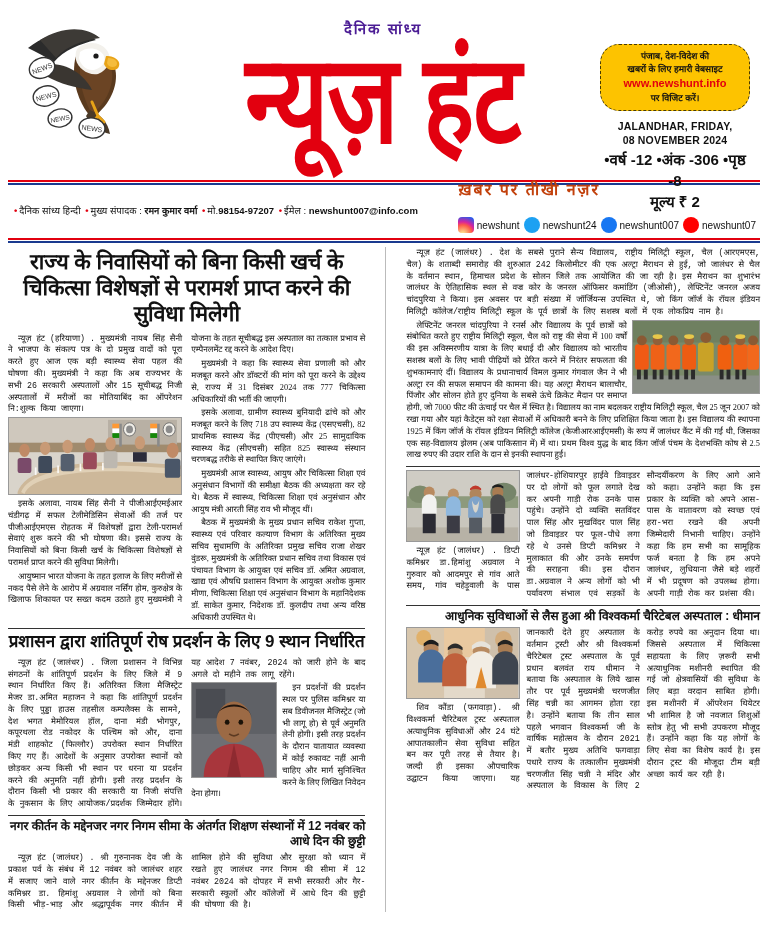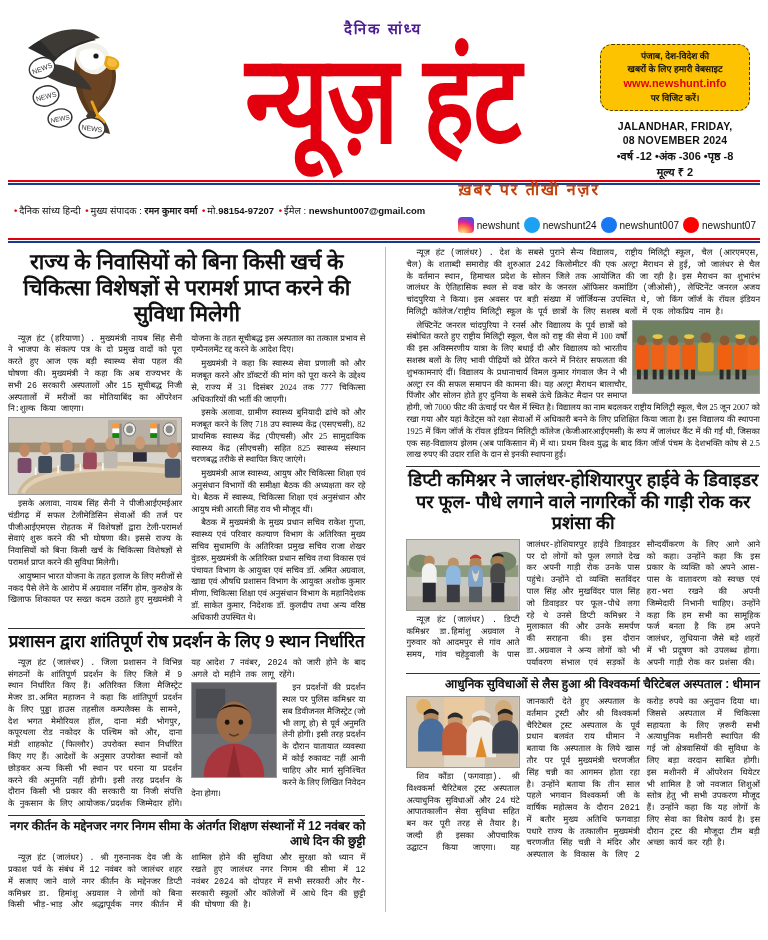--- a/index.html
+++ b/index.html
@@ -71,40 +71,40 @@
 
   .info-col {
     position: absolute;
     right: 10px; top: 44px;
     width: 150px;
     text-align: center;
   }
   .web-box {
     background: #fdc300;
     border: 1.5px dashed #4a3c00;
-    border-radius: 12px;
+    border-radius: 19px;
     padding: 5px 4px 5px;
     font-family: "Liberation Sans", sans-serif;
     font-size: 9px;
     line-height: 1.45;
     color: #111;
     font-weight: bold;
   }
   .web-url { color: #e2000f; font-size: 11px; display:block; }
   .dateline {
     font-family: "Liberation Sans", sans-serif;
     font-weight: bold;
     font-size: 10.5px;
     line-height: 1.35;
     margin-top: 8px;
     letter-spacing: .2px;
   }
   .issue-line {
     font-family: "Liberation Sans", sans-serif;
-    font-size: 11px;
+    font-size: 15px;
     font-weight: bold;
     margin-top: 2px;
     line-height: 1.4;
   }
 
   
   .strip-rules { margin-top: 2px; }
   .rule-red { height: 2px; background: #e2000f; }
   .rule-blue { height: 2px; background: #1a3a8f; margin-top: 1px; }
   .strip {
@@ -269,21 +269,21 @@
     <div class="rule-blue"></div>
   </div>
 
   <div class="strip">
     <div class="strip-left">
       <span class="dotsep">•</span><span>दैनिक सांध्य हिन्दी</span>
       <span class="dotsep">•</span><span>मुख्य संपादक :</span>
       <b>रमन कुमार वर्मा</b>
       <span class="dotsep">•</span><span>मो.</span><b>98154-97207</b>
       <span class="dotsep">•</span><span>ईमेल :</span>
-      <b>newshunt007@gmail.com</b>
+      <b>newshunt007@info.com</b>
     </div>
     <div class="socials">
       <div class="soc">
         <span class="soc-ic ic-ig"></span>
         <span>newshunt</span>
       </div>
       <div class="soc">
         <span class="soc-ic ic-tw"></span>
         <span>newshunt24</span>
       </div>
@@ -474,21 +474,20 @@
             </div>
           </figure>
 
           <p class="bd">लेफ्टिनेंट जनरल चांदपुरिया ने रनर्स और विद्यालय के पूर्व छात्रों को संबोधित करते हुए राष्ट्रीय मिलिट्री स्कूल, चैल को राष्ट्र की सेवा में 100 वर्षों की इस अविस्मरणीय यात्रा के लिए बधाई दी और विद्यालय को भारतीय सशस्त्र बलों के लिए भावी पीढ़ियों को प्रेरित करने में निरंतर सफलता की शुभकामनाएं दीं। विद्यालय के प्रधानाचार्य विमल कुमार गंगवाल जैन ने भी अल्ट्रा रन की सफल समापन की कामना की। यह अल्ट्रा मैराथन बालाचौर, पिंजौर और सोलन होते हुए दुनिया के सबसे ऊंचे क्रिकेट मैदान पर समाप्त होगी, जो 7000 फीट की ऊंचाई पर चैल में स्थित है। विद्यालय का नाम बदलकर राष्ट्रीय मिलिट्री स्कूल, चैल 25 जून 2007 को रखा गया और यहां कैडेट्स को रक्षा सेवाओं में अधिकारी बनने के लिए प्रशिक्षित किया जाता है। इस विद्यालय की स्थापना 1925 में किंग जॉर्ज के रॉयल इंडियन मिलिट्री कॉलेज (केजीआरआईएमसी) के रूप में जालंधर कैंट में की गई थी, जिसका एक सह-विद्यालय झेलम (अब पाकिस्तान में) में था। प्रथम विश्व युद्ध के बाद किंग जॉर्ज पंचम के देशभक्ति कोष से 2.5 लाख रुपए की उदार राशि के दान से इनकी स्थापना हुई।</p>
         </div>
       </article>
 
       <hr class="hr-th">
 
       <article class="sect">
-        <h2 class="head2">डिप्टी कमिश्नर ने जालंधर-होशियारपुर हाईवे के डिवाइडर पर फूल- पौधे लगाने वाले नागरिकों की गाड़ी रोक कर प्रशंसा की</h2>
         <div class="body-cols c3">
           <figure class="ph" style="margin-left:0;">
             <div class="photo" style="width:100%;height:72px;">
               <svg viewBox="0 0 120 72" preserveAspectRatio="none" xmlns="http://www.w3.org/2000/svg">
                 <rect width="120" height="72" fill="#c9c6bd"></rect>
                 <rect width="120" height="26" fill="#cfccc4"></rect>
                 <rect y="26" width="120" height="12" fill="#8d9a7c"></rect>
                 <rect y="58" width="120" height="14" fill="#b7b2a6"></rect>
 
                 <ellipse cx="14" cy="24" rx="12" ry="9" fill="#7d8a6c"></ellipse>

